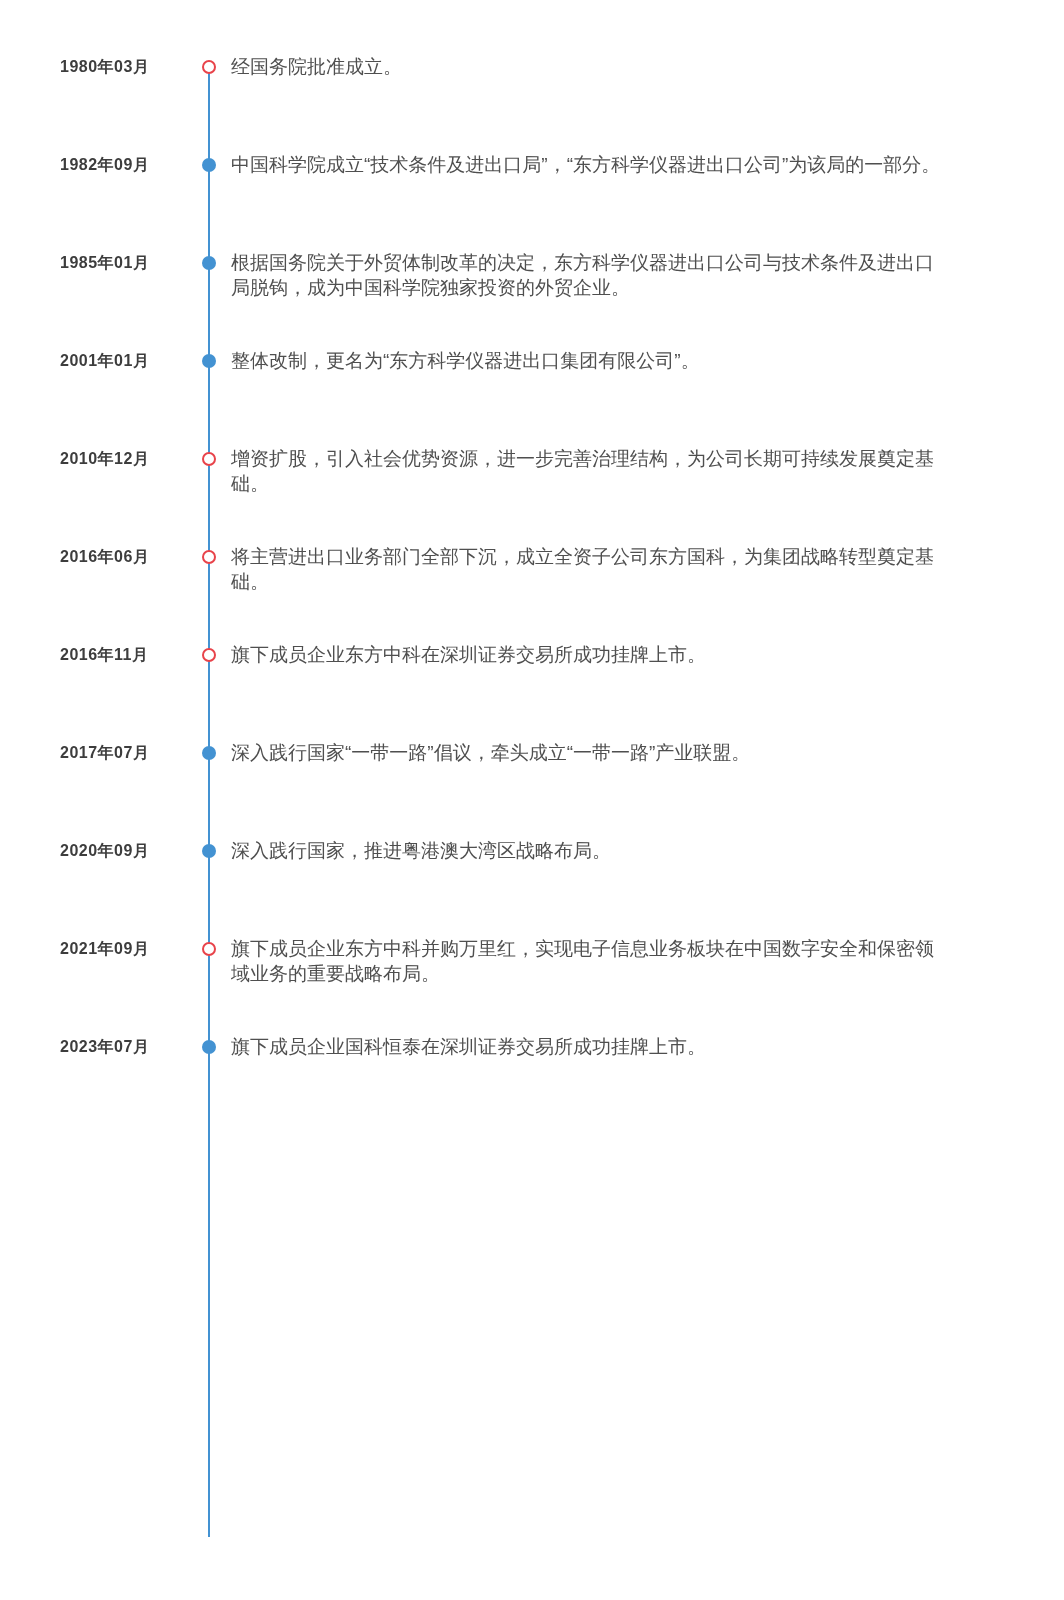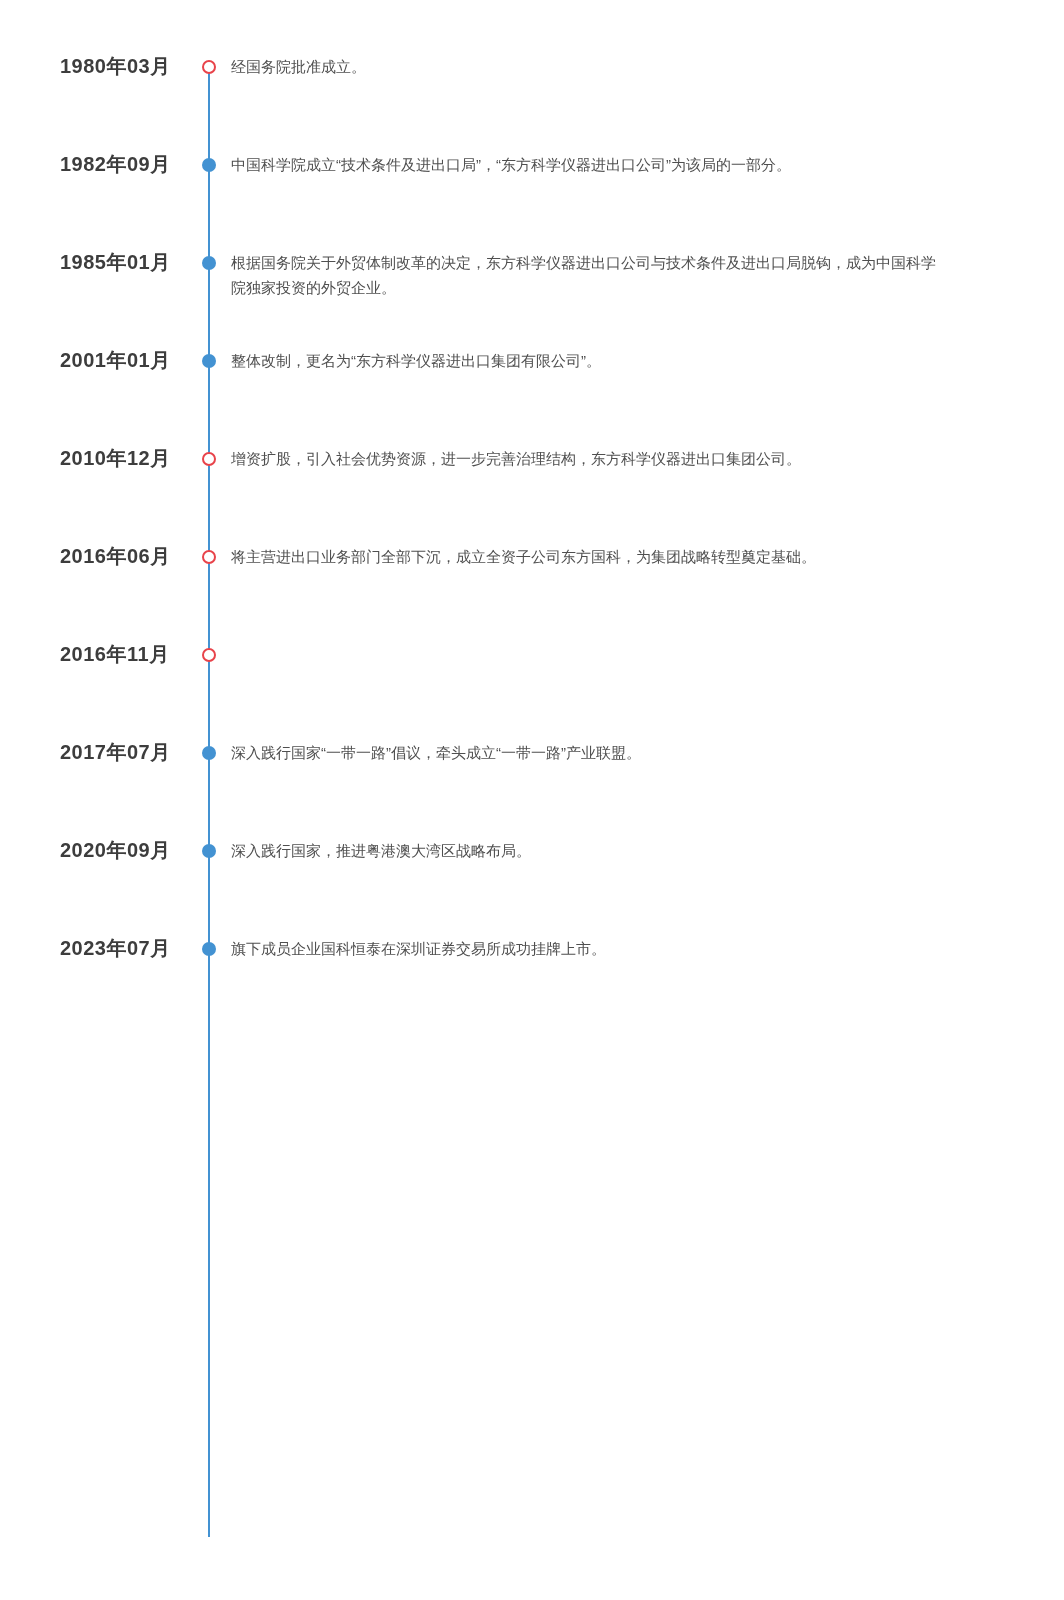--- a/index.html
+++ b/index.html
@@ -28,21 +28,21 @@
     background:var(--blue);
   }
   .row{
     position:relative;
     height:98px;
   }
   .date{
     position:absolute;
     left:60px;top:0;
     width:150px;
-    font-size:20px;
+    font-size:16px;
     font-weight:bold;
     line-height:25px;
     color:var(--date-color);
     letter-spacing:0.5px;
     white-space:nowrap;
   }
   .marker{
     position:absolute;
     left:202px;top:5.5px;
     width:14px;height:14px;
@@ -52,21 +52,21 @@
     background:var(--blue);
   }
   .marker.hollow{
     background:#ffffff;
     border:2px solid var(--red);
   }
   .desc{
     position:absolute;
     left:231px;top:0;
     width:714px;
-    font-size:15px;
+    font-size:19px;
     line-height:25px;
     color:var(--text-color);
     word-break:break-all;
     overflow-wrap:break-word;
   }
 </style>
 </head>
 <body>
 
 <div class="timeline">
@@ -94,49 +94,55 @@
 
   <div class="row">
     <div class="date">2001年01月</div>
     <div class="marker filled"></div>
     <div class="desc">整体改制，更名为“东方科学仪器进出口集团有限公司”。</div>
   </div>
 
   <div class="row">
     <div class="date">2010年12月</div>
     <div class="marker hollow"></div>
-    <div class="desc">增资扩股，引入社会优势资源，进一步完善治理结构，东方科学仪器进出口集团公司。</div>
+    <div class="desc">增资扩股，引入社会优势资源，进一步完善治理结构，为公司长期可持续发展奠定基础。</div>
   </div>
 
 
   <div class="row">
     <div class="date">2016年06月</div>
     <div class="marker hollow"></div>
     <div class="desc">将主营进出口业务部门全部下沉，成立全资子公司东方国科，为集团战略转型奠定基础。</div>
   </div>
 
 
   <div class="row">
     <div class="date">2016年11月</div>
     <div class="marker hollow"></div>
+    <div class="desc">旗下成员企业东方中科在深圳证券交易所成功挂牌上市。</div>
   </div>
 
   <div class="row">
     <div class="date">2017年07月</div>
     <div class="marker filled"></div>
     <div class="desc">深入践行国家“一带一路”倡议，牵头成立“一带一路”产业联盟。</div>
   </div>
 
 
   <div class="row">
     <div class="date">2020年09月</div>
     <div class="marker filled"></div>
     <div class="desc">深入践行国家，推进粤港澳大湾区战略布局。</div>
   </div>
 
+  <div class="row">
+    <div class="date">2021年09月</div>
+    <div class="marker hollow"></div>
+    <div class="desc">旗下成员企业东方中科并购万里红，实现电子信息业务板块在中国数字安全和保密领域业务的重要战略布局。</div>
+  </div>
 
   <div class="row">
     <div class="date">2023年07月</div>
     <div class="marker filled"></div>
     <div class="desc">旗下成员企业国科恒泰在深圳证券交易所成功挂牌上市。</div>
   </div>
 </div>
 </div>
 
 </body></html>

